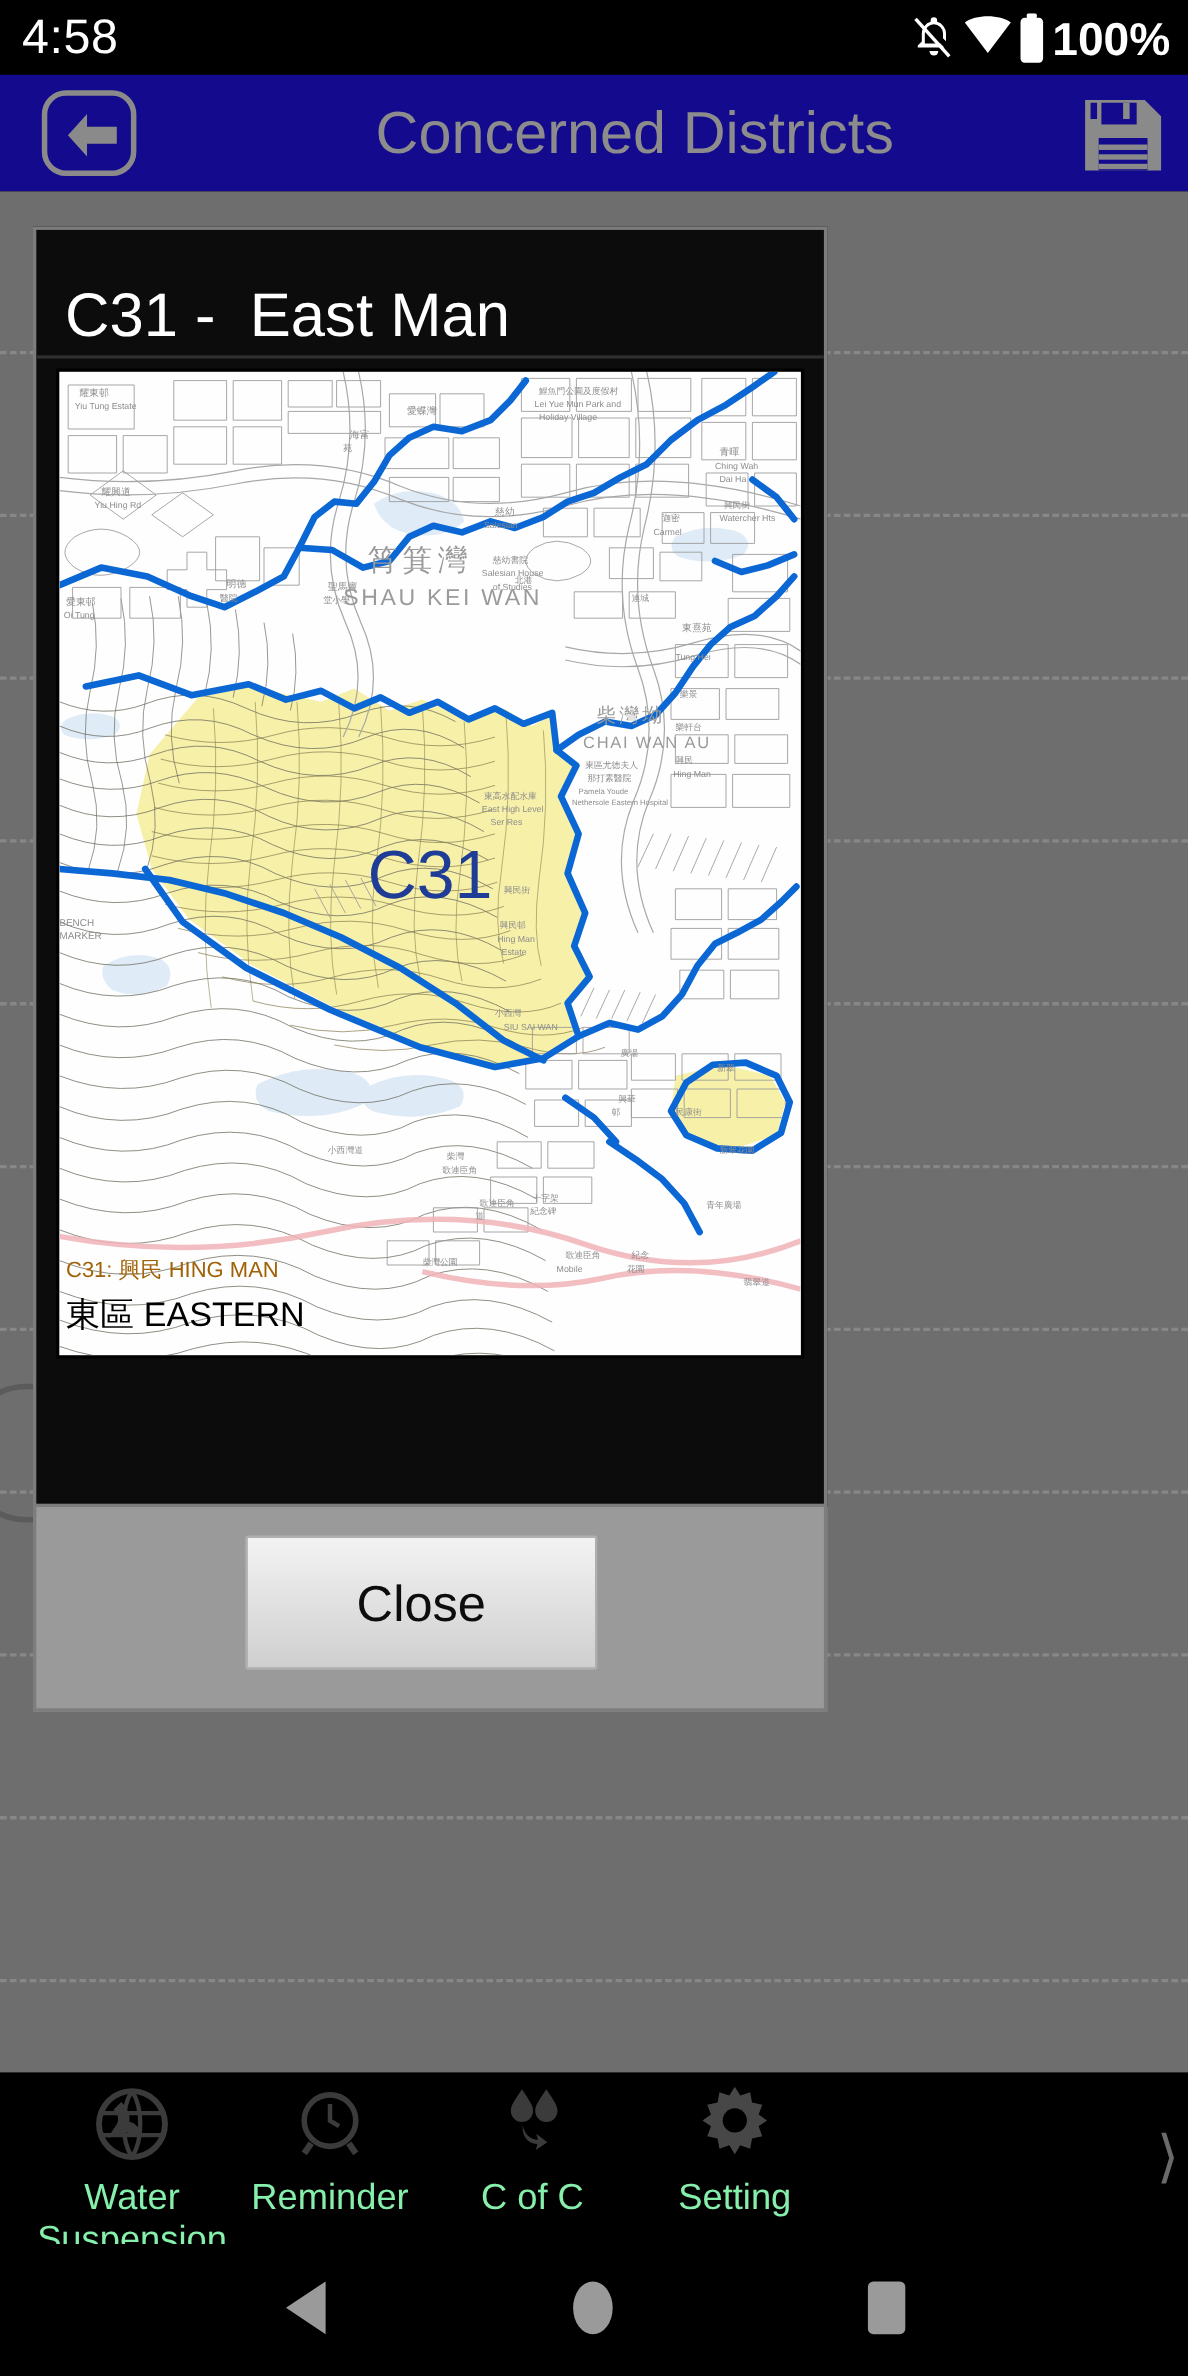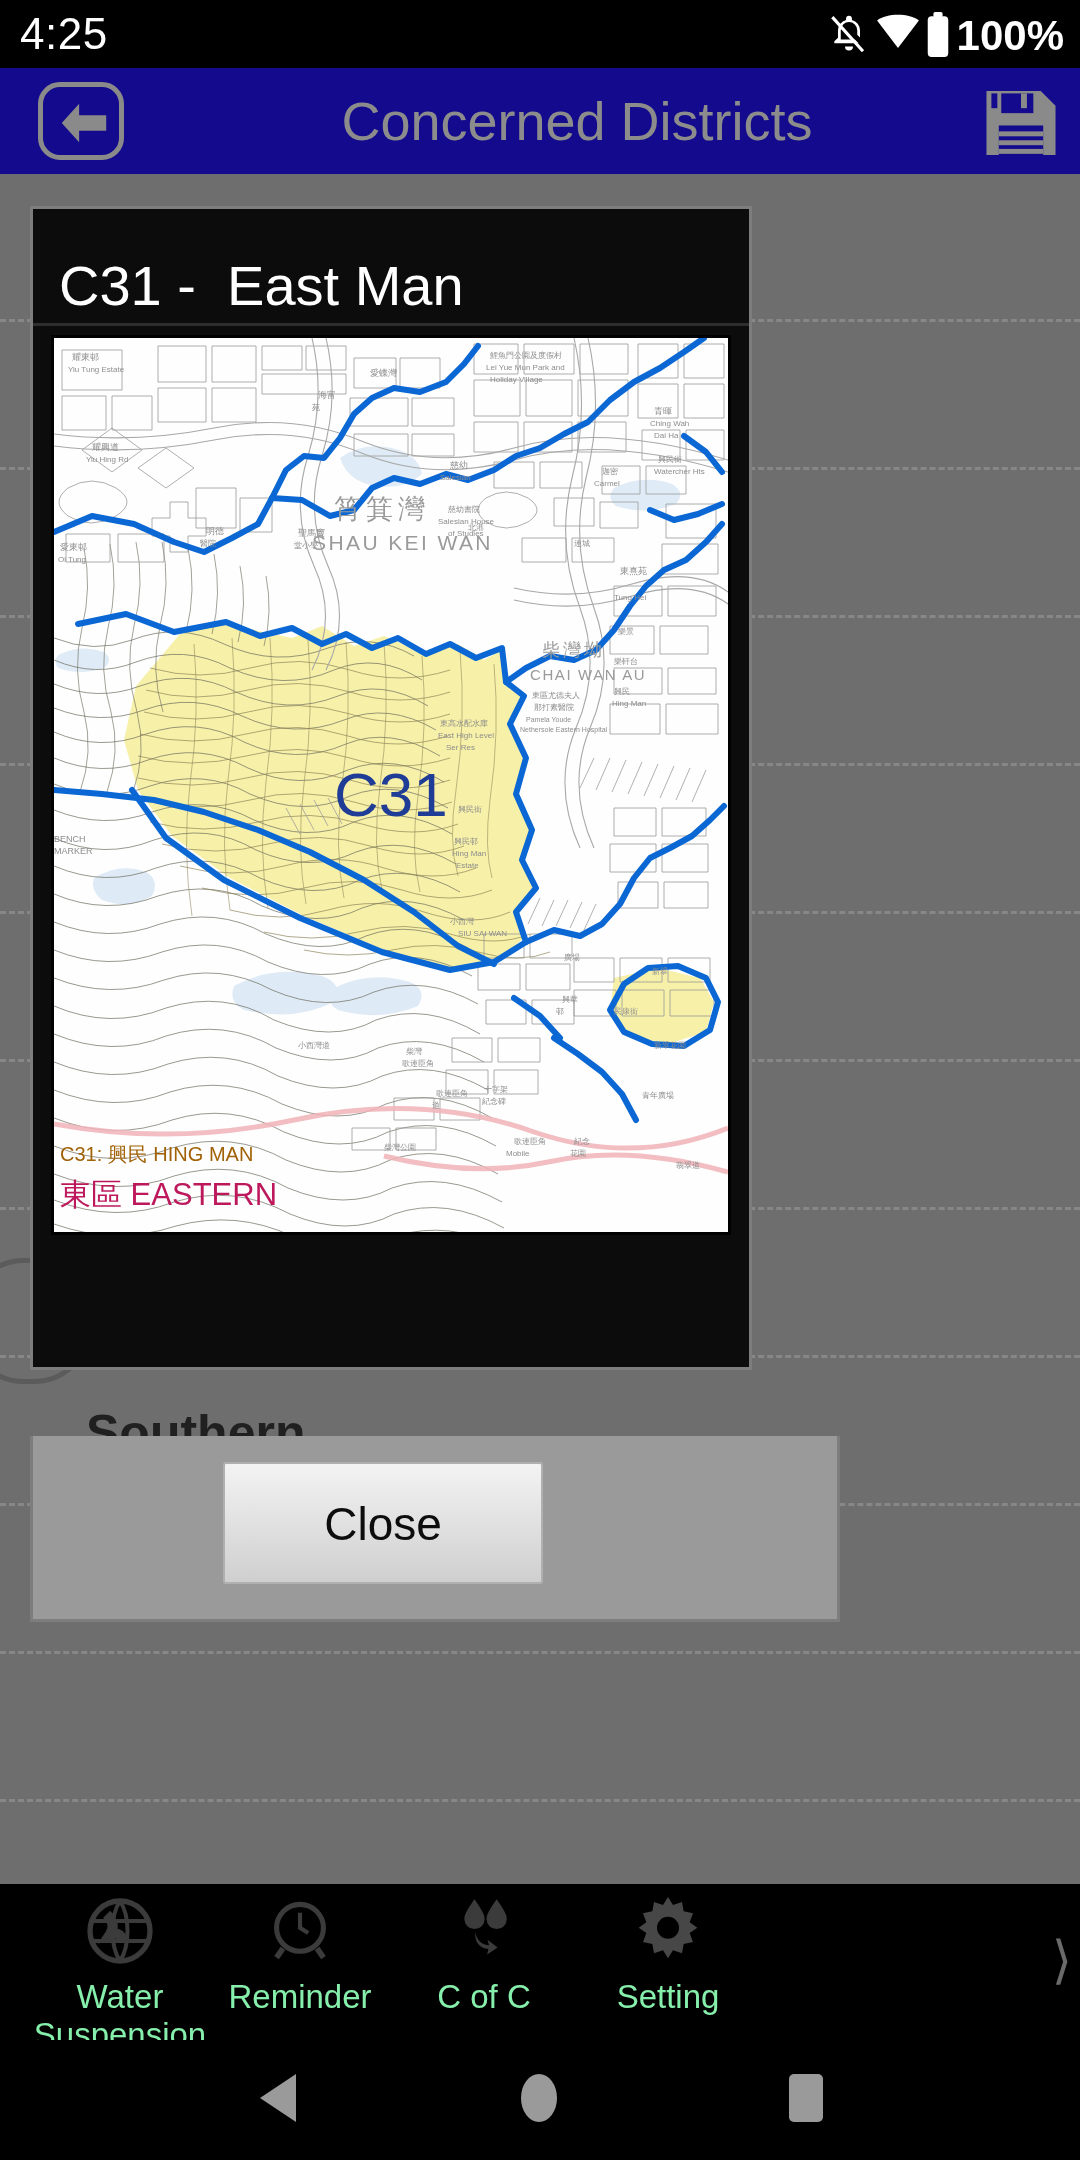--- a/index.html
+++ b/index.html
@@ -41,33 +41,33 @@
           border:3px solid #7d7d7d;box-sizing:border-box;}
   #dialog-title{position:absolute;left:26px;top:44px;color:#fff;font-size:56px;font-weight:400;white-space:pre;}
   #dialog-divider{position:absolute;left:0;top:114px;width:716px;height:3px;background:#2e2e2e;}
 
   #map-frame{position:absolute;left:18px;top:126px;width:680px;height:900px;background:#000;padding:3px;box-sizing:border-box;}
   #map-canvas{position:relative;width:674px;height:894px;background:#fefefe;overflow:hidden;}
   #map-canvas svg{position:absolute;left:0;top:0;}
 
   #legend{position:absolute;left:6px;bottom:16px;z-index:9;}
   #legend .l1{color:#a16207;font-size:20px;white-space:nowrap;}
-  #legend .l2{color:#be185d;font-size:31px;white-space:nowrap;margin-top:6px;}
-
-  #dialog-footer{position:absolute;left:30px;top:1436px;width:810px;height:186px;background:#9a9a9a;
+  #legend .l2{color:#000000;font-size:31px;white-space:nowrap;margin-top:6px;}
+
+  #dialog-footer{position:absolute;left:30px;top:1370px;width:722px;height:186px;background:#9a9a9a;
                  border:3px solid #7d7d7d;border-top:none;box-sizing:border-box;}
   #close-button{position:absolute;left:190px;top:26px;width:320px;height:122px;
                 background:linear-gradient(#f3f3f3,#cfcfcf);border:2px solid #b0b0b0;border-radius:3px;
                 color:#0d0d0d;font-size:46px;line-height:120px;text-align:center;box-sizing:border-box;}
 </style>
 </head>
 <body>
 
 <div id="statusbar">
-  <div id="status-time">4:25</div>
+  <div id="status-time">4:58</div>
   <div id="status-icons">
     <span>
       <svg width="44" height="44" viewBox="0 0 24 24" fill="#fff">
         <path d="M12 2a1.6 1.6 0 0 0-1.6 1.6v.7A6 6 0 0 0 6 10v4l-2 2v1h13.2l-2-2H7.5v-5a4.5 4.5 0 0 1 9 0v2.4l1.5 1.5V10a6 6 0 0 0-4.4-5.7v-.7A1.6 1.6 0 0 0 12 2z"></path>
         <path d="M12 21a2.2 2.2 0 0 0 2.2-2.2H9.8A2.2 2.2 0 0 0 12 21z"></path>
         <rect x="2.2" y="2.8" width="1.7" height="25" transform="rotate(-42 3 3)" fill="#fff"></rect>
       </svg>
     </span>
     <span>
       <svg width="46" height="38" viewBox="0 0 24 20">

